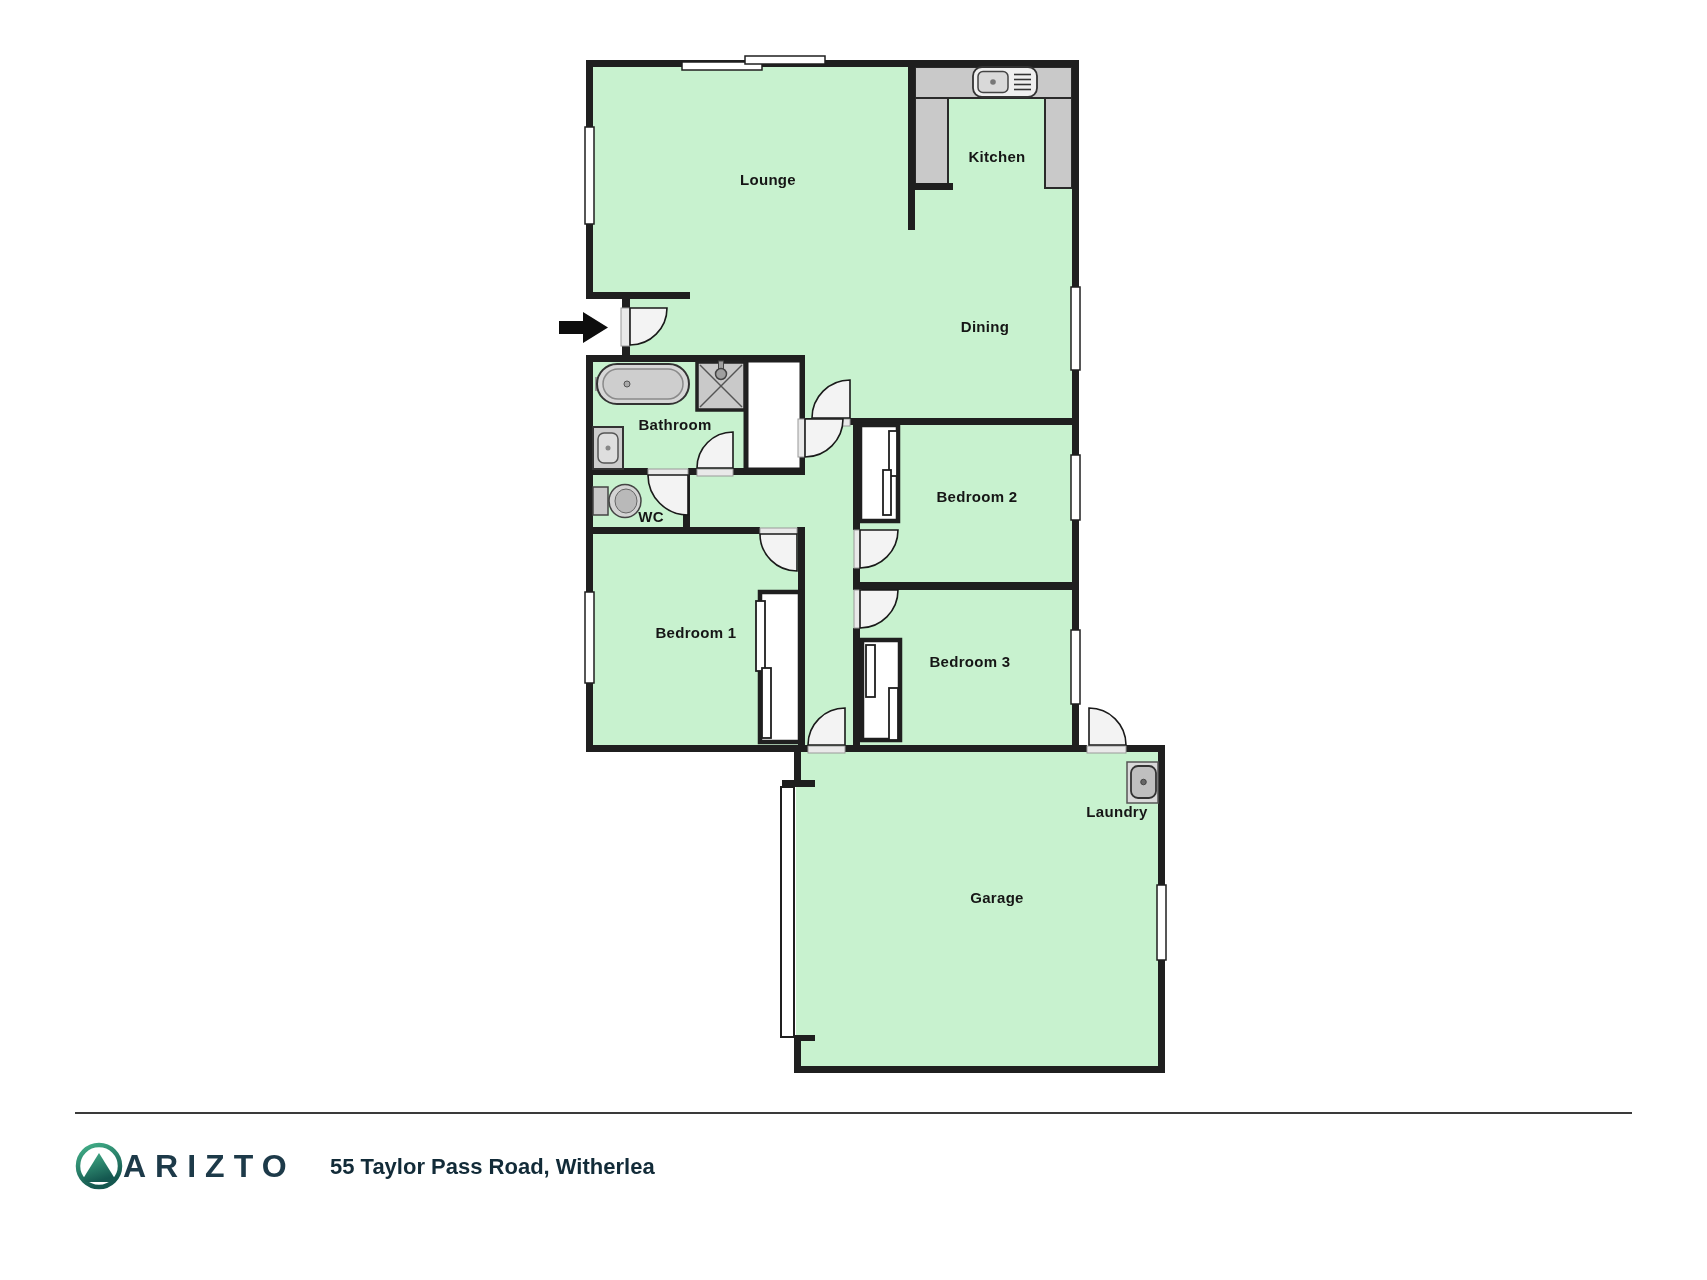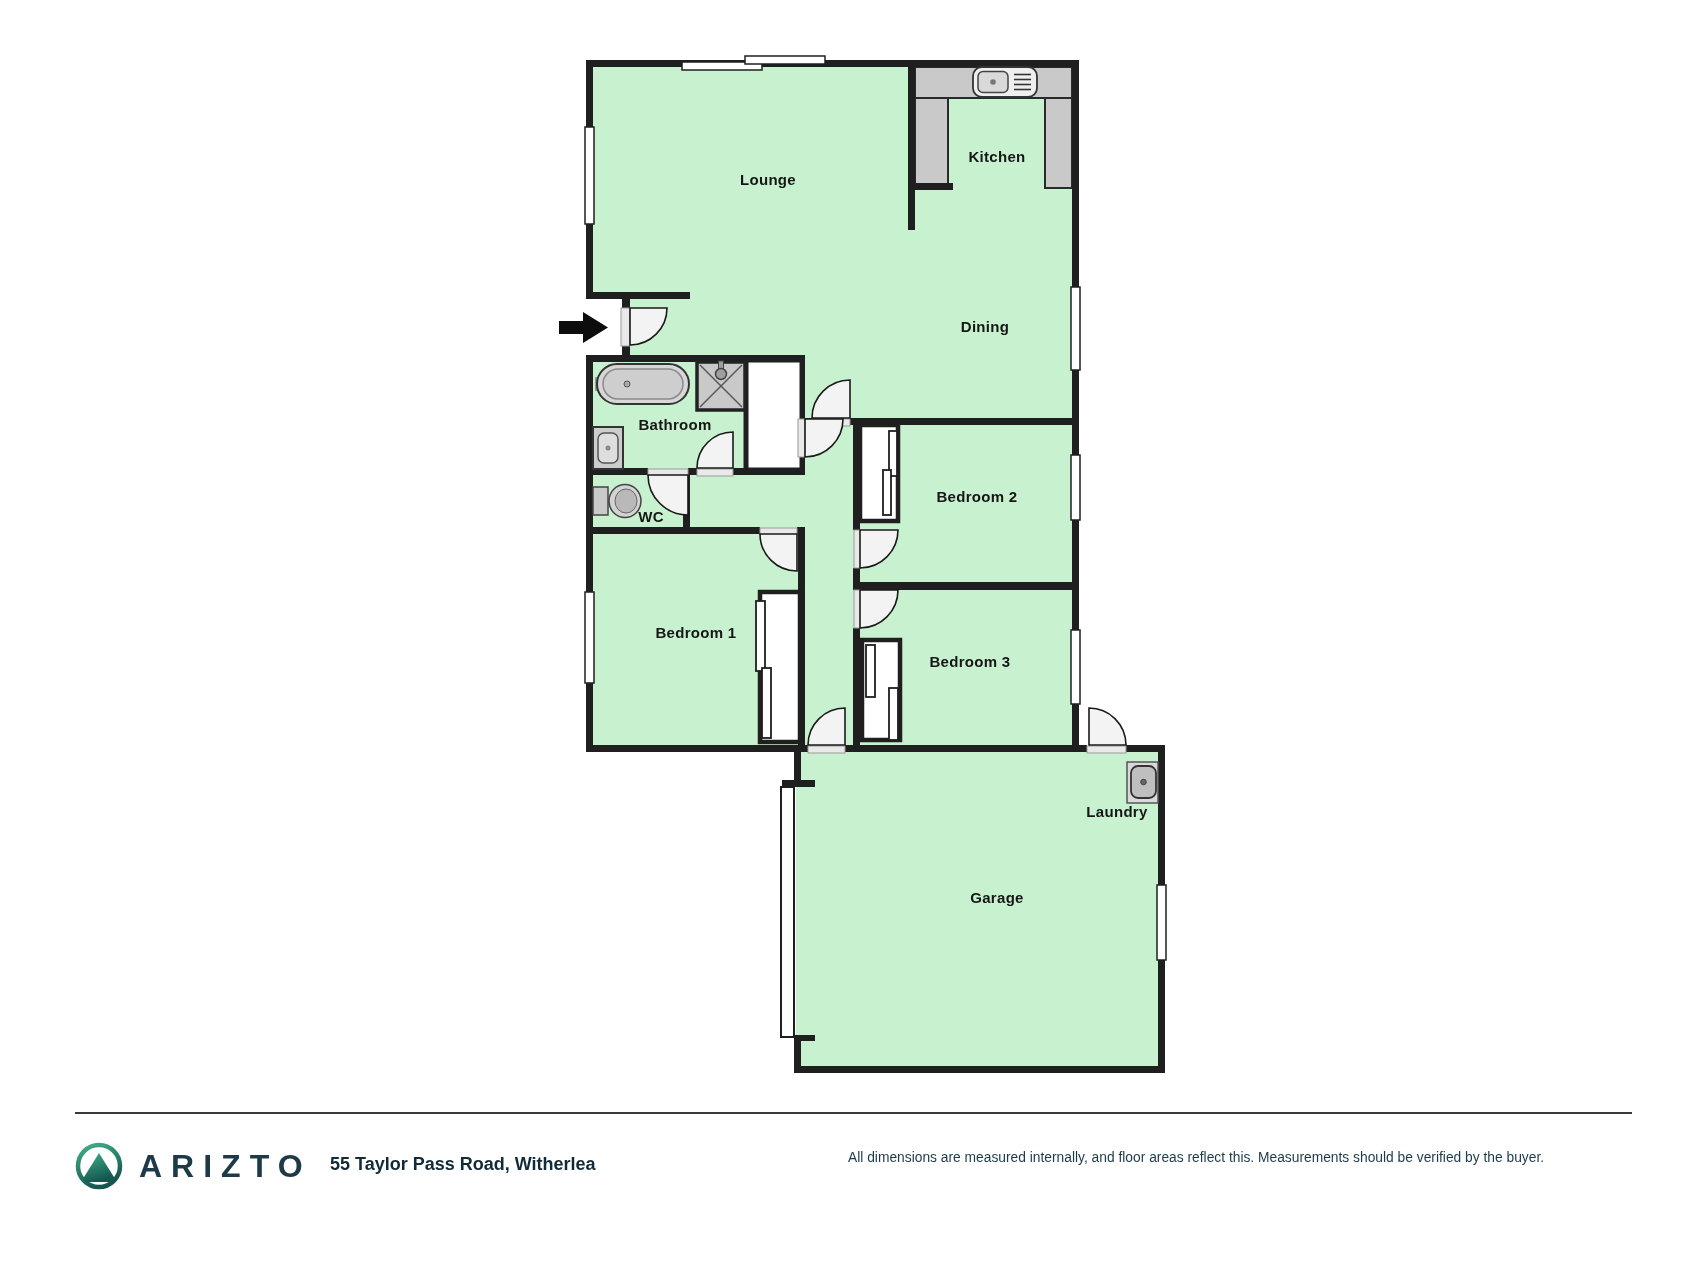--- a/index.html
+++ b/index.html
@@ -4,22 +4,22 @@
 <style>
   html,body{margin:0;padding:0;}
   body{
     width:1707px;height:1280px;background:#ffffff;position:relative;overflow:hidden;
     font-family:"Liberation Sans",sans-serif;
   }
   svg text{font-family:"Liberation Sans",sans-serif;}
   .room-label{font-size:15px;font-weight:bold;fill:#161616;letter-spacing:.3px;}
   .footer-divider{position:absolute;left:75px;top:1112px;width:1557px;height:0;border-top:2px solid #3a3a3a;}
   .brand{position:absolute;left:75px;top:1142px;display:flex;align-items:center;}
-  .brand-word{margin-left:16px;font-size:32px;font-weight:bold;letter-spacing:9px;color:#1d3a49;}
-  .address{position:absolute;left:330px;top:1154px;font-size:18px;font-weight:bold;color:#122b38;white-space:nowrap;}
+  .brand-word{margin-left:0;font-size:32px;font-weight:bold;letter-spacing:9px;color:#1d3a49;}
+  .address{position:absolute;left:330px;top:1154px;font-size:22px;font-weight:bold;color:#122b38;white-space:nowrap;}
   .disclaimer{position:absolute;left:848px;top:1150px;color:#1d3a49;font-size:13.8px;line-height:15.5px;}
   .disclaimer div{white-space:nowrap;}
 </style>
 </head>
 <body>
 
 
 
 <svg class="plan-svg" width="1707" height="1280" viewBox="0 0 1707 1280">
 
@@ -205,17 +205,16 @@
     </defs>
     <circle cx="24" cy="24" r="21" fill="#ffffff" stroke="url(#logoGrad)" stroke-width="4.5"></circle>
     <path d="M 6 40 L 24 11 L 42 40 L 6 40 Z" fill="url(#logoGrad)" clip-path="url(#logoClip)"></path>
   </svg>
   <span class="brand-word">ARIZTO</span>
 </div>
 
 <div class="address">55 Taylor Pass Road, Witherlea</div>
 
 <div class="disclaimer">
-  <div>All dimensions are measured internally, and floor areas reflect this. Measurements should be verified by the buyer.</div>
 </div>
 
 
 
 
 </body></html>

